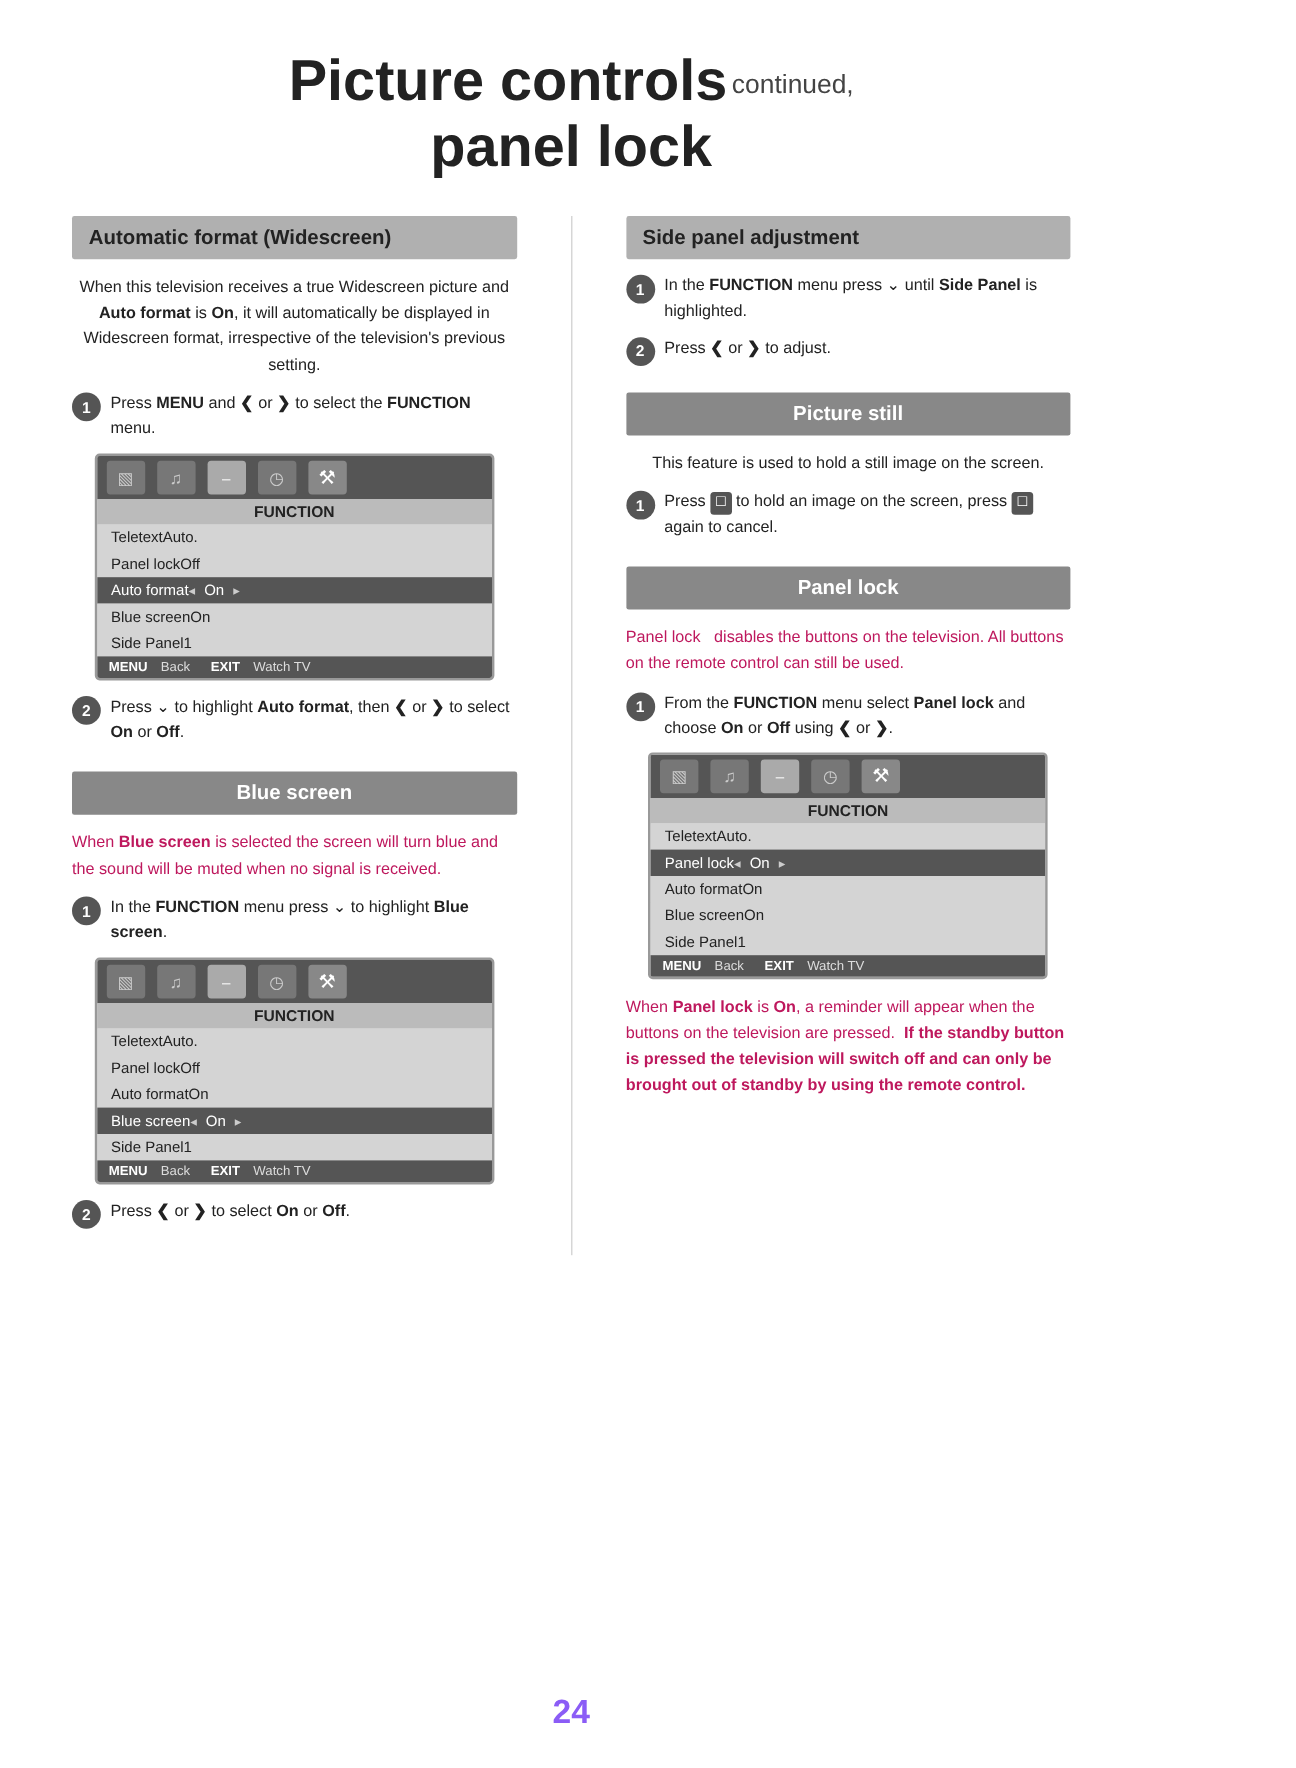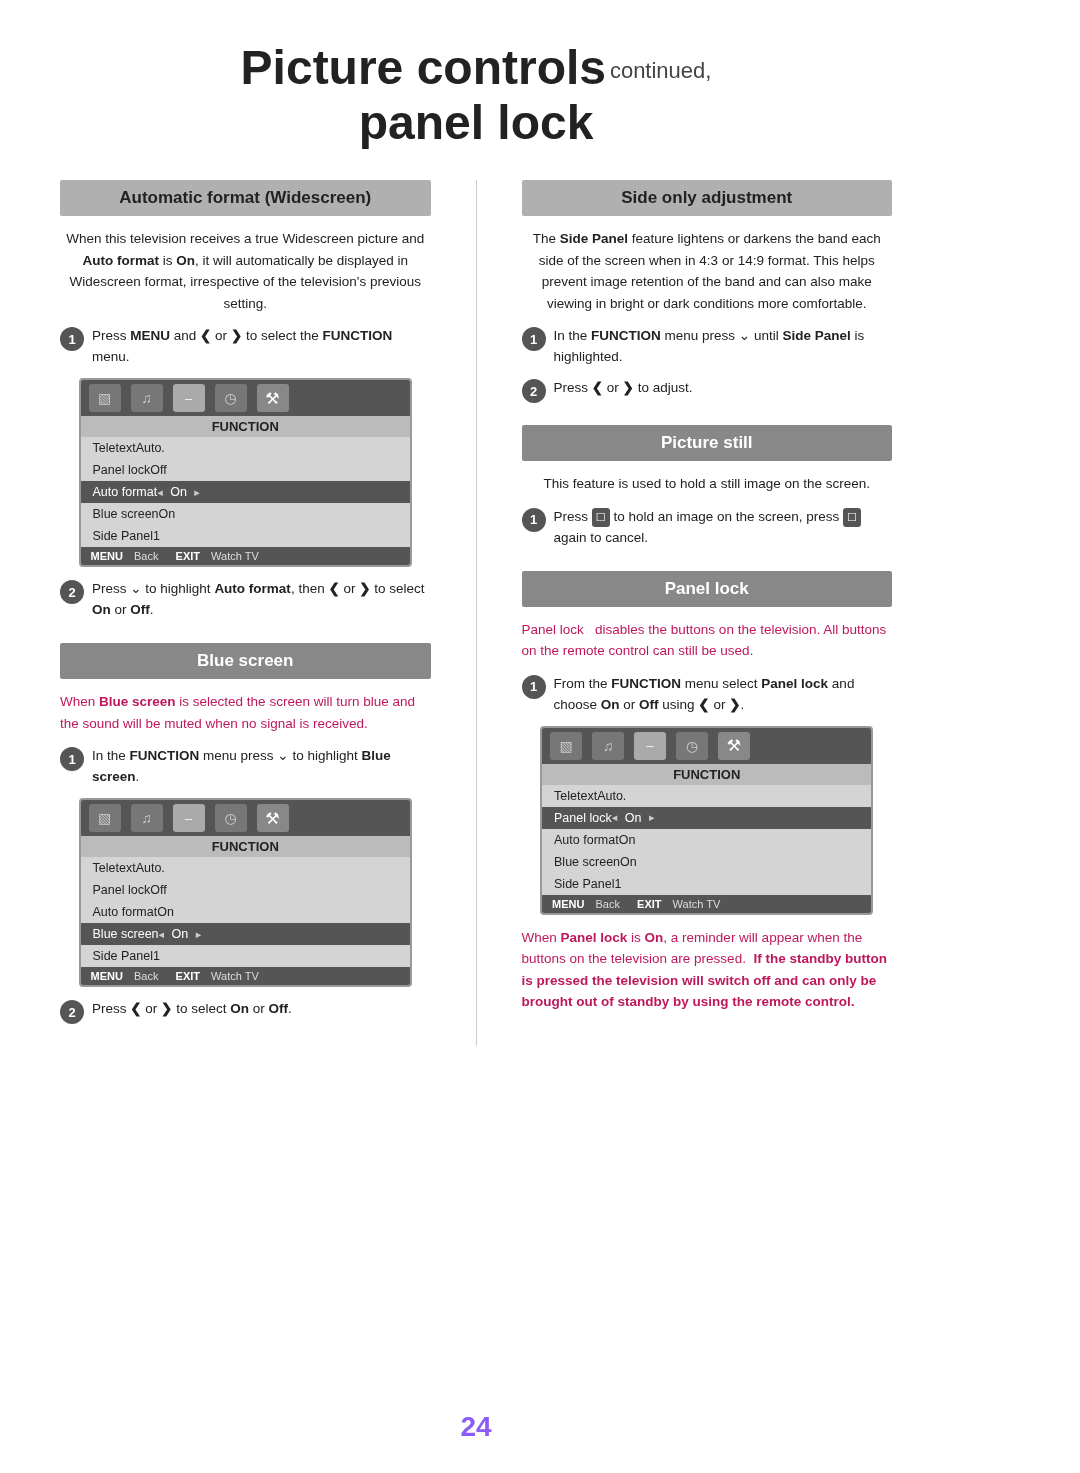--- a/index.html
+++ b/index.html
@@ -49,21 +49,20 @@
     .col-right { flex: 1; }
     
     .section-header {
       background: #b0b0b0;
       color: #222;
       padding: 8px 14px;
       font-size: 17px;
       font-weight: bold;
       margin-bottom: 12px;
       border-radius: 2px;
-      text-align: center;
     }
     .section-header-dark {
       background: #888;
       color: #fff;
       padding: 8px 14px;
       font-size: 17px;
       font-weight: bold;
       margin-bottom: 12px;
       border-radius: 2px;
       text-align: center;
@@ -334,24 +333,21 @@
         </div>
       </div>
 
     </div>
 
     <div class="divider-v"></div>
 
     <div class="col-right">
 
       <div class="section-block">
-        <div class="section-header">Side only adjustment</div>
-        <p class="section-text">
-          The <b>Side Panel</b> feature lightens or darkens the band each side of the screen when in 4:3 or 14:9 format. This helps prevent image retention of the band and can also make viewing in bright or dark conditions more comfortable.
-        </p>
+        <div class="section-header">Side panel adjustment</div>
         <div class="step">
           <div class="step-num">1</div>
           <div class="step-text">In the <b>FUNCTION</b> menu press ⌄ until <b>Side Panel</b> is highlighted.</div>
         </div>
         <div class="step">
           <div class="step-num">2</div>
           <div class="step-text">Press <b>❮</b> or <b>❯</b> to adjust.</div>
         </div>
       </div>
 

